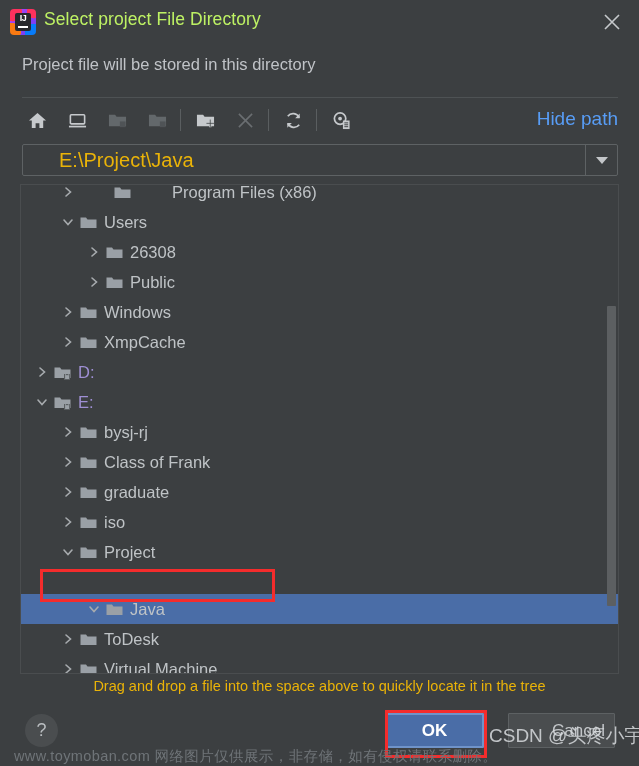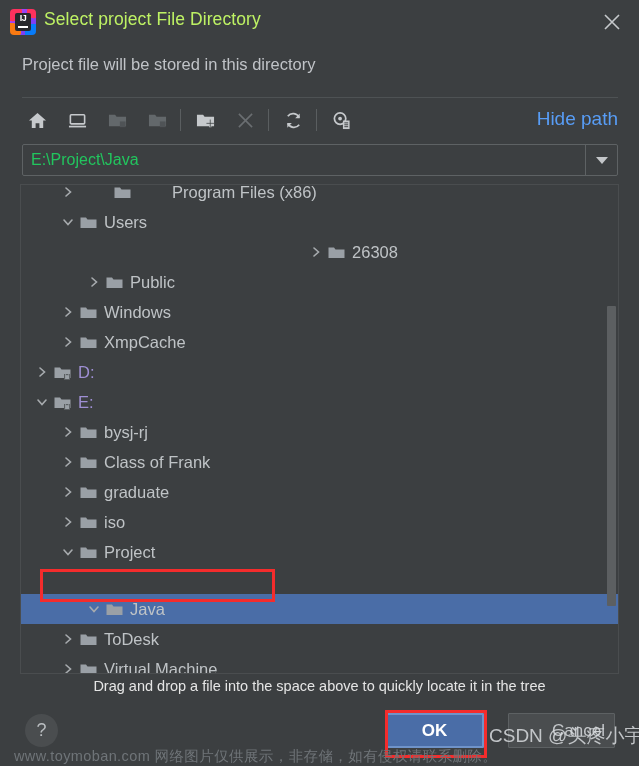--- a/index.html
+++ b/index.html
@@ -125,25 +125,26 @@
     left: 22px; top: 144px;
     width: 596px; height: 32px;
     border: 1px solid #5e6264;
     border-radius: 2px;
     background: #3c3f41;
     display: flex;
   }
   .pathfield .pvalue {
     flex: 1;
     padding: 0 8px;
-    font-size: 16px;
-    color: #22c55e;
+    font-size: 20px;
+    color: #eab308;
     line-height: 30px;
     white-space: nowrap;
     overflow: hidden;
+    margin-left: 28px;
   }
   .pathfield .pdrop {
     width: 32px;
     border-left: 1px solid #5e6264;
     display: flex; align-items: center; justify-content: center;
     cursor: pointer;
   }
   .caret-down {
     width: 0; height: 0;
     border-left: 6px solid transparent;
@@ -210,21 +211,21 @@
     cursor: pointer;
   }
 
   
   .hint {
     position: absolute;
     left: 0; top: 678px;
     width: 639px;
     text-align: center;
     font-size: 14.5px;
-    color: #e5e5e5;
+    color: #eab308;
   }
 
   
   .help-btn {
     position: absolute;
     left: 25px; top: 714px;
     width: 33px; height: 33px;
     border-radius: 50%;
     background: #4a4d4f;
     color: #b9bdc0;
@@ -405,21 +406,21 @@
               <path d="M2 4 L6 8.5 L10 4" fill="none" stroke="#a7abae" stroke-width="1.6" stroke-linecap="round"></path>
             </svg>
           </div>
           <div class="folder">
             <svg width="19" height="17" viewBox="0 0 18 17">
               <path d="M1 3.5 L6.5 3.5 L8 5.5 L17 5.5 L17 14 L1 14 Z" fill="#9aa0a6"></path>
             </svg>
           </div>
           <div class="label">Users</div>
         </div>
-        <div class="row" style="padding-left: 64px; justify-content: center;">
+        <div class="row" style="padding-left: 64px;">
           <div class="arrow">
             <svg width="12" height="12" viewBox="0 0 12 12">
               <path d="M4 2 L8.5 6 L4 10" fill="none" stroke="#a7abae" stroke-width="1.6" stroke-linecap="round"></path>
             </svg>
           </div>
           <div class="folder">
             <svg width="19" height="17" viewBox="0 0 18 17">
               <path d="M1 3.5 L6.5 3.5 L8 5.5 L17 5.5 L17 14 L1 14 Z" fill="#9aa0a6"></path>
             </svg>
           </div>

